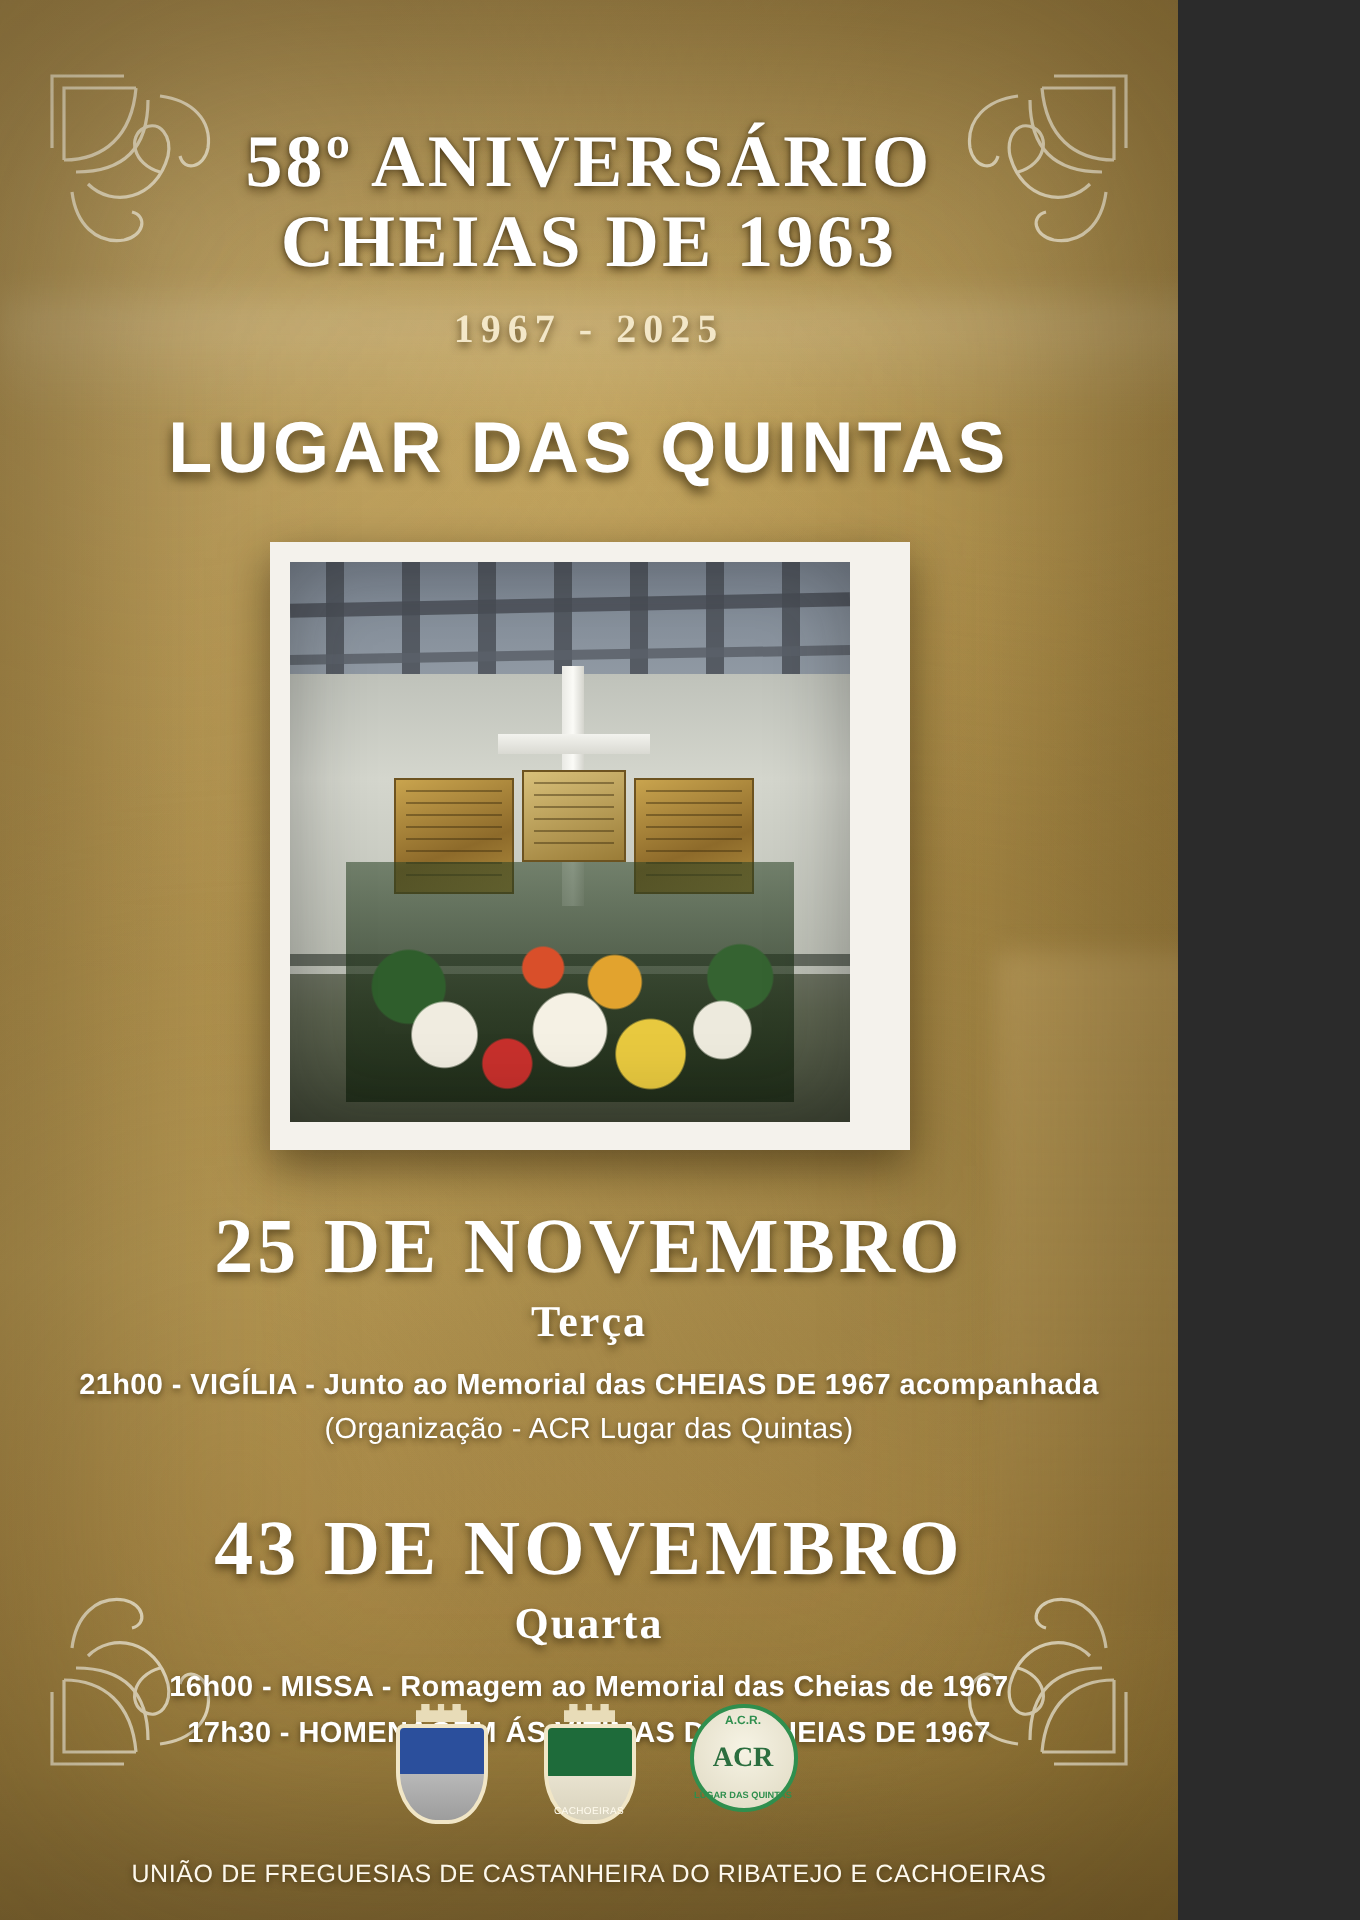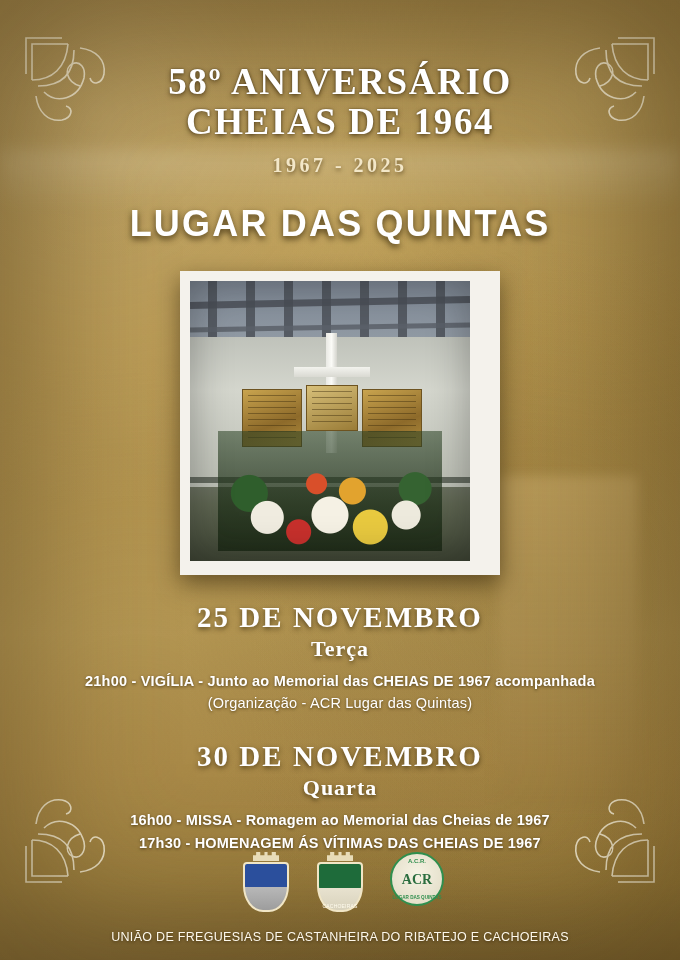--- a/index.html
+++ b/index.html
@@ -2,21 +2,21 @@
 <html><head>
 <meta charset="utf-8">
 <style>
   html, body {
     margin: 0;
     padding: 0;
     background: #2b2b2b;
   }
   .poster {
     position: relative;
-    width: 680px;
+    width: 589px;
     height: 960px;
     overflow: hidden;
     font-family: "Liberation Sans", sans-serif;
     color: #ffffff;
     background:
       radial-gradient(ellipse 120% 70% at 50% 22%, rgba(214,178,96,0.50) 0%, rgba(160,126,58,0.30) 45%, rgba(120,92,40,0.15) 70%, rgba(90,70,30,0.0) 100%),
       linear-gradient(180deg, #8a6e33 0%, #9a7d3c 14%, #b08f45 34%, #c0a055 52%, #c8a85c 66%, #b5924a 80%, #9c7e3b 92%, #7e6530 100%);
   }
   
   .bg-texture {
@@ -141,21 +141,21 @@
       linear-gradient(180deg, rgba(42,66,36,0.55), rgba(26,40,20,0.85));
   }
   .rail { position: absolute; left: 0; top: 196px; width: 280px; height: 6px; background:#4c5248; opacity:.8; }
   .photo-shade { position:absolute; inset:0; box-shadow: inset 0 0 40px rgba(20,20,20,0.35); }
 
   
   .date-head {
     margin: 26px 0 0 0;
     font-family: "Liberation Serif", serif;
     font-weight: bold;
-    font-size: 29px;
+    font-size: 39px;
     letter-spacing: 2px;
     text-shadow: 0 2px 5px rgba(50,36,8,0.7);
   }
   .date-sub {
     margin: 2px 0 0 0;
     font-family: "Liberation Serif", serif;
     font-weight: bold;
     font-size: 22px;
     letter-spacing: 1px;
     text-shadow: 0 2px 4px rgba(50,36,8,0.7);
@@ -272,21 +272,21 @@
       <path d="M16 52 C 40 52, 52 40, 52 16"></path>
       <path d="M22 58 C 34 70, 56 66, 62 44 C 64 34, 58 26, 50 30 C 42 34, 44 48, 58 52"></path>
       <path d="M58 14 C 74 16, 84 26, 82 40 C 80 50, 70 52, 68 44"></path>
       <path d="M14 62 C 16 78, 26 88, 40 86 C 50 84, 52 74, 44 72"></path>
     </g>
   </svg>
 
   <div class="content">
     <h1 class="title-main">
       <span>58º ANIVERSÁRIO</span>
-      <span class="line2">CHEIAS DE 1964</span>
+      <span class="line2">CHEIAS DE 1963</span>
     </h1>
     <p class="title-years">1967 - 2025</p>
     <p class="title-place">LUGAR DAS QUINTAS</p>
 
     <div class="photo-frame">
       <div class="photo">
         <div class="p-wall2"></div>
         <div class="p-slat" style="left:18px"></div>
         <div class="p-slat" style="left:56px"></div>
         <div class="p-slat" style="left:94px"></div>
@@ -313,21 +313,21 @@
       </div>
     </div>
 
     <h2 class="date-head">25 DE NOVEMBRO</h2>
     <h3 class="date-sub">Terça</h3>
     <div class="prog">
       <p>21h00 - VIGÍLIA - Junto ao Memorial das CHEIAS DE 1967 acompanhada</p>
       <p class="note">(Organização - ACR Lugar das Quintas)</p>
     </div>
 
-    <h2 class="date-head">30 DE NOVEMBRO</h2>
+    <h2 class="date-head">43 DE NOVEMBRO</h2>
     <h3 class="date-sub">Quarta</h3>
     <div class="prog">
       <p>16h00 - MISSA - Romagem ao Memorial das Cheias de 1967</p>
       <p>17h30 - HOMENAGEM ÁS VÍTIMAS DAS CHEIAS DE 1967</p>
     </div>
   </div>
 
   <div class="emblems">
     <div class="emblem">
       <div class="crown"></div>

